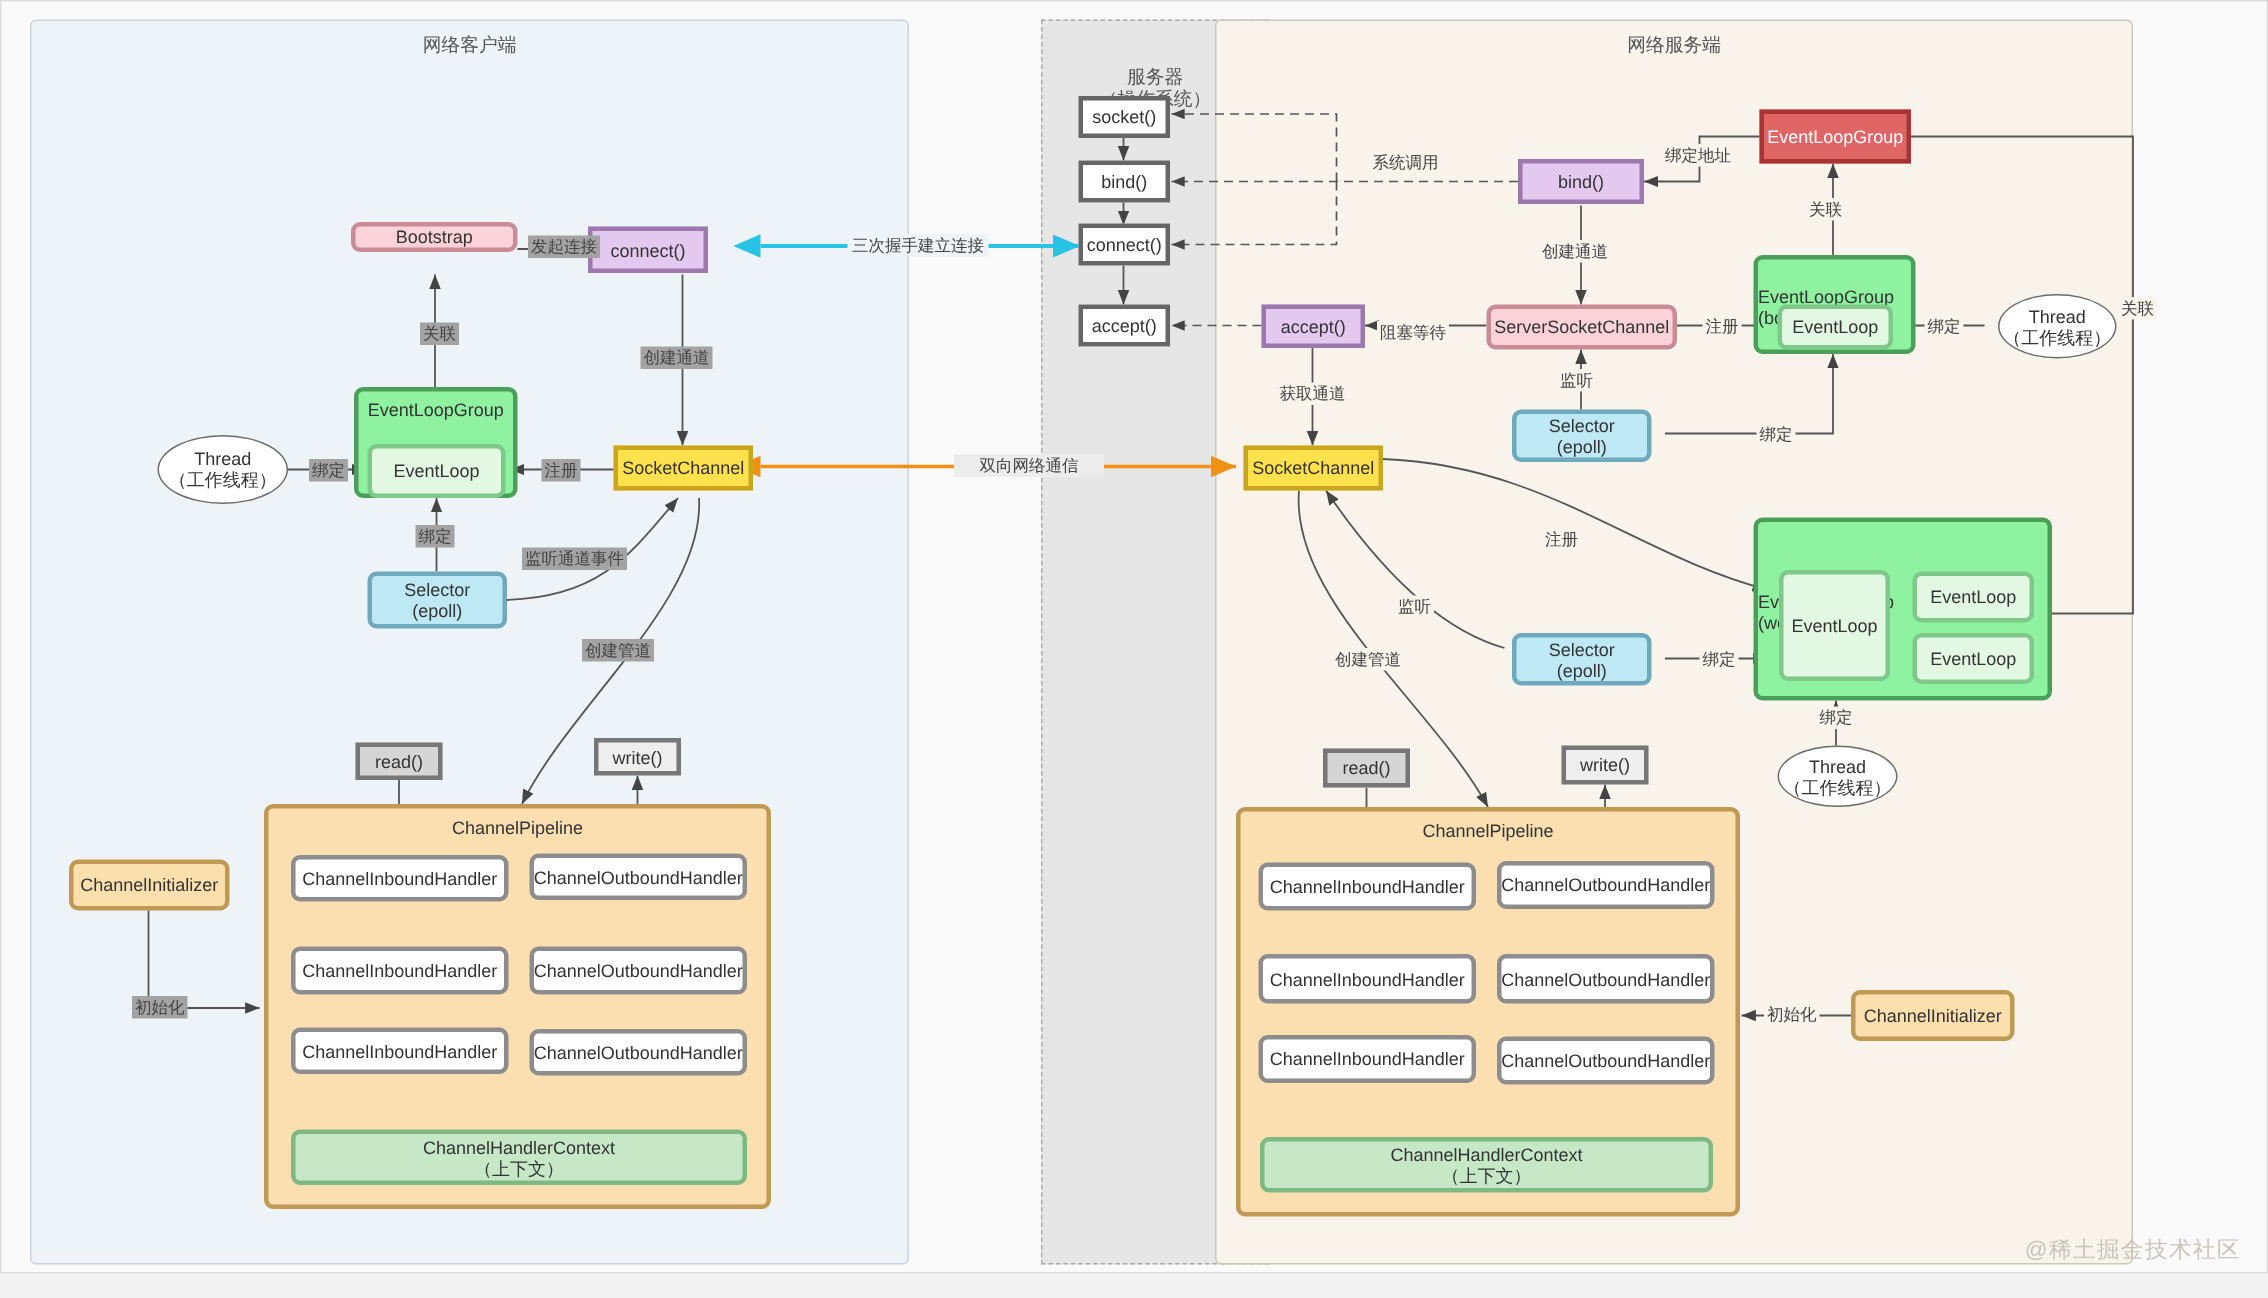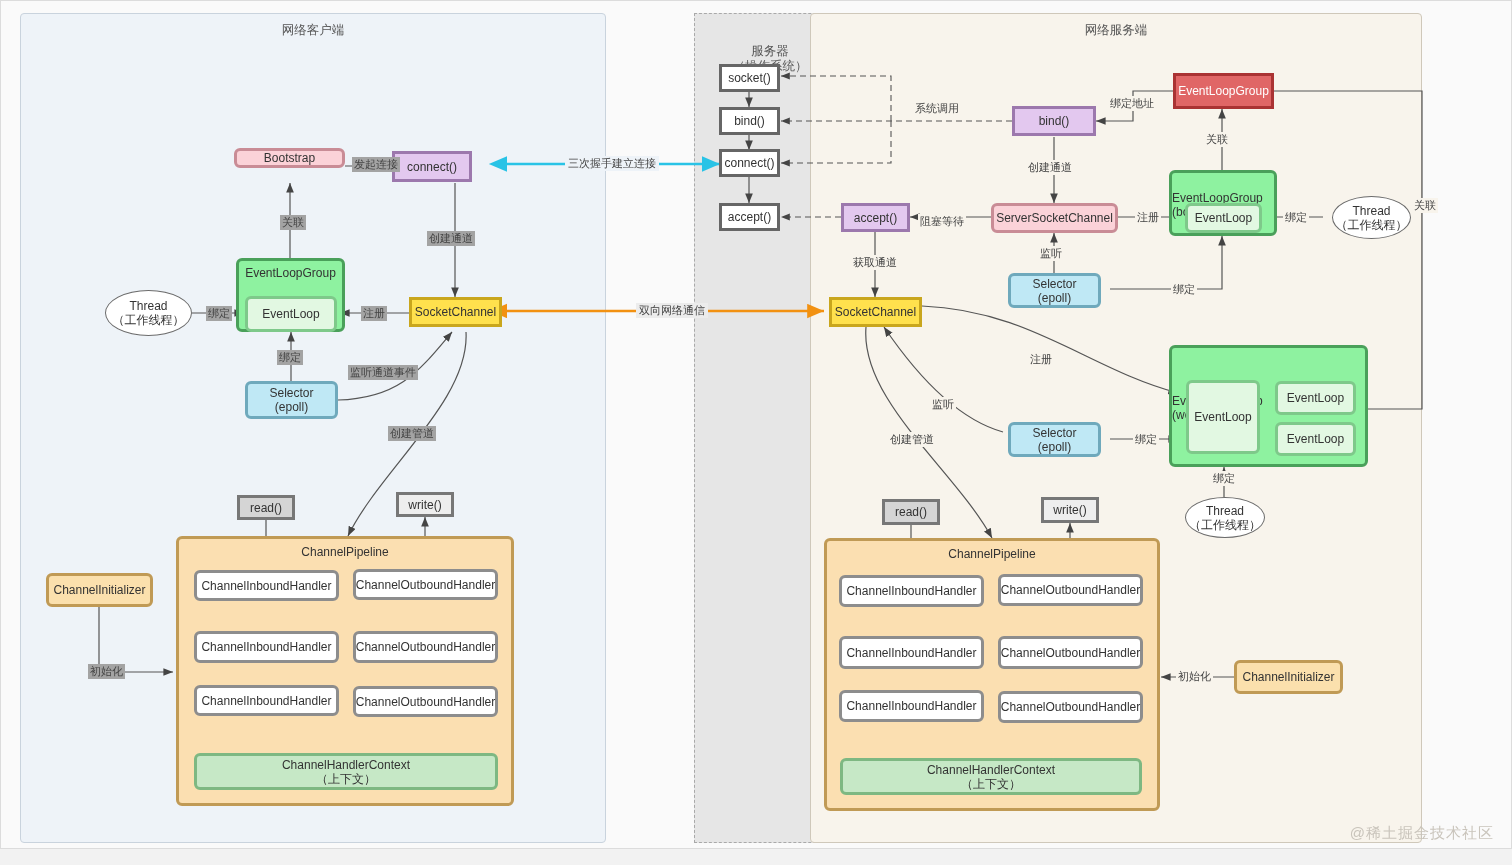--- a/index.html
+++ b/index.html
@@ -368,16 +368,16 @@
  <span class="lbl on-bg" style="left:1171px;top:282px;">绑定</span>
  <span class="lbl on-bg" style="left:851px;top:255px;">获取通道</span>
  <span class="lbl on-bg" style="left:1028px;top:352px;">注册</span>
  <span class="lbl on-bg" style="left:930px;top:397px;">监听</span>
  <span class="lbl on-bg" style="left:1133px;top:432px;">绑定</span>
  <span class="lbl on-bg" style="left:1211px;top:471px;">绑定</span>
  <span class="lbl on-bg" style="left:888px;top:432px;">创建管道</span>
  <span class="lbl on-bg" style="left:1176px;top:669px;">初始化</span>
 
  <span class="lbl" style="left:565px;top:156px;background:#eef3f8;padding:0 3px;">三次握手建立连接</span>
- <span class="lbl" style="left:636px;top:303px;background:#ececec;padding:0 3px;">双向网络通信</span>
+ <span class="lbl" style="left:636px;top:303px;background:#ececec;padding:0 17px;">双向网络通信</span>
 
  <div class="wm">@稀土掘金技术社区</div>
 </div>
 
 </body></html>

